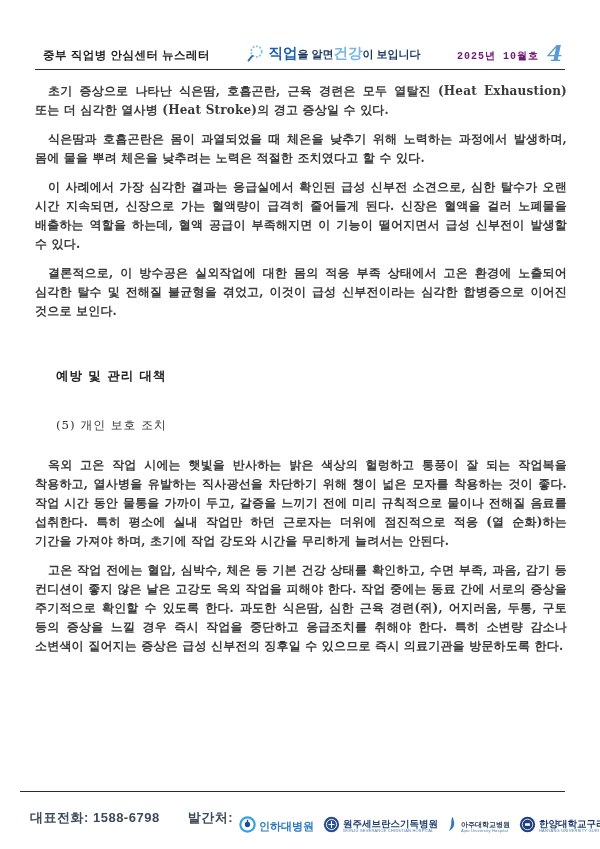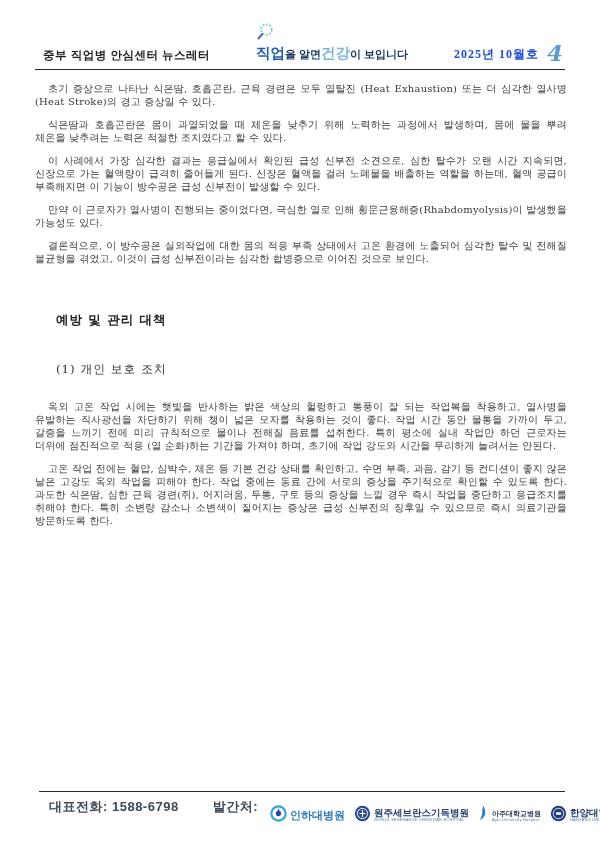--- a/index.html
+++ b/index.html
@@ -31,61 +31,61 @@
     font-weight: bold;
     font-size: 11.5px;
     color: #1f1f1f;
     letter-spacing: 0.5px;
     padding-left: 8px;
   }
   .header-center {
     display: flex;
     align-items: flex-start;
     gap: 3px;
-    flex-direction: column;
   }
   .slogan { font-family: "Liberation Sans", sans-serif; font-weight: bold; white-space: nowrap; }
   .slogan .big-blue  { font-size: 14.5px; color: #1d5fae; }
   .slogan .small-navy{ font-size: 11px;   color: #17355f; }
   .slogan .big-light { font-size: 14.5px; color: #79b7e3; }
   .header-right {
     display: flex;
     align-items: flex-end;
     gap: 8px;
     padding-right: 2px;
   }
   .issue-label {
-    font-family: Liberation Serif, serif;
-    font-weight: bold;
-    font-size: 12px;
-    color: #1d4ed8;
+    font-family: Liberation Mono, monospace;
+    font-weight: bold;
+    font-size: 10px;
+    color: #701a75;
     letter-spacing: 1px;
   }
   .page-number {
     font-family: "DejaVu Serif", serif;
     font-style: italic;
     font-weight: bold;
     font-size: 23px;
     line-height: 0.85;
     color: #5b9bd5;
   }
   
   .content {
     position: absolute;
     top: 82px; left: 35px; right: 33px;
   }
   .content p.para {
-    font-size: 10px;
-    line-height: 13px;
+    font-size: 12px;
+    line-height: 19px;
     text-align: justify;
     text-indent: 13px;
     letter-spacing: 0.2px;
     word-break: keep-all;
     margin-bottom: 10px;
     color: #3a3a3a;
+    font-weight: bold;
   }
   .section-title {
     margin-top: 47px;
     margin-left: 21px;
     font-size: 12.5px;
     font-weight: bold;
     color: #222222;
     letter-spacing: 1px;
   }
   .subsection-title {
@@ -93,27 +93,27 @@
     margin-left: 21px;
     margin-bottom: 22px;
     font-size: 11.8px;
     font-weight: normal;
     color: #333333;
     letter-spacing: 1px;
   }
   
   .footer {
     position: absolute;
-    left: 39px; right: 35px;
+    left: 20px; right: 35px;
     top: 791px;
     border-top: 1.5px solid #2b2b2b;
-    padding-top: 0;
+    padding-top: 11px;
     display: flex;
     align-items: center;
-    gap: 12px;
+    gap: 6px;
     font-family: "Liberation Sans", sans-serif;
   }
   .footer-phone, .footer-pub-label {
     font-weight: bold;
     font-size: 13px;
     color: #3c4a5a;
     letter-spacing: 0.5px;
     white-space: nowrap;
   }
   .footer-phone { margin-left: 10px; margin-right: 22px; }
@@ -146,27 +146,26 @@
     </div>
     <div class="header-right">
       <span class="issue-label">2025년  10월호</span>
       <span class="page-number">4</span>
     </div>
   </div>
 
   <div class="content">
     <p class="para">초기 증상으로 나타난 식은땀, 호흡곤란, 근육 경련은 모두 열탈진 (Heat Exhaustion) 또는 더 심각한 열사병 (Heat Stroke)의 경고 증상일 수 있다.</p>
     <p class="para">식은땀과 호흡곤란은 몸이 과열되었을 때 체온을 낮추기 위해 노력하는 과정에서 발생하며, 몸에 물을 뿌려 체온을 낮추려는 노력은 적절한 조치였다고 할 수 있다.</p>
-    <p class="para">이 사례에서 가장 심각한 결과는 응급실에서 확인된 급성 신부전 소견으로, 심한 탈수가 오랜 시간 지속되면, 신장으로 가는 혈액량이 급격히 줄어들게 된다. 신장은 혈액을 걸러 노폐물을 배출하는 역할을 하는데, 혈액 공급이 부족해지면 이 기능이 방수공은 급성 신부전이 발생할 수 있다.</p>
-    <p class="para">만약 이 근로자가 열사병이 진행되는 중이었다면, 극심한 열로 인해 횡문근융해증(Rhabdomyolysis)이 발생했을 가능성도 있다.</p>
+    <p class="para">이 사례에서 가장 심각한 결과는 응급실에서 확인된 급성 신부전 소견으로, 심한 탈수가 오랜 시간 지속되면, 신장으로 가는 혈액량이 급격히 줄어들게 된다. 신장은 혈액을 걸러 노폐물을 배출하는 역할을 하는데, 혈액 공급이 부족해지면 이 기능이 떨어지면서 급성 신부전이 발생할 수 있다.</p>
     <p class="para">결론적으로, 이 방수공은 실외작업에 대한 몸의 적응 부족 상태에서 고온 환경에 노출되어 심각한 탈수 및 전해질 불균형을 겪었고, 이것이 급성 신부전이라는 심각한 합병증으로 이어진 것으로 보인다.</p>
 
     <h2 class="section-title">예방 및 관리 대책</h2>
 
-    <h3 class="subsection-title">(1) 개인 보호 조치</h3>
+    <h3 class="subsection-title">(5) 개인 보호 조치</h3>
     <p class="para">옥외 고온 작업 시에는 햇빛을 반사하는 밝은 색상의 헐렁하고 통풍이 잘 되는 작업복을 착용하고, 열사병을 유발하는 직사광선을 차단하기 위해 챙이 넓은 모자를 착용하는 것이 좋다. 작업 시간 동안 물통을 가까이 두고, 갈증을 느끼기 전에 미리 규칙적으로 물이나 전해질 음료를 섭취한다. 특히 평소에 실내 작업만 하던 근로자는 더위에 점진적으로 적응 (열 순화)하는 기간을 가져야 하며, 초기에 작업 강도와 시간을 무리하게 늘려서는 안된다.</p>
 
     <p class="para">고온 작업 전에는 혈압, 심박수, 체온 등 기본 건강 상태를 확인하고, 수면 부족, 과음, 감기 등 컨디션이 좋지 않은 날은 고강도 옥외 작업을 피해야 한다. 작업 중에는 동료 간에 서로의 증상을 주기적으로 확인할 수 있도록 한다. 과도한 식은땀, 심한 근육 경련(쥐), 어지러움, 두통, 구토 등의 증상을 느낄 경우 즉시 작업을 중단하고 응급조치를 취해야 한다. 특히 소변량 감소나 소변색이 짙어지는 증상은 급성 신부전의 징후일 수 있으므로 즉시 의료기관을 방문하도록 한다.</p>
   </div>
 
   <div class="footer">
     <span class="footer-phone">대표전화:  1588-6798</span>
     <span class="footer-pub-label">발간처:</span>
 
     <div class="hospitals">

